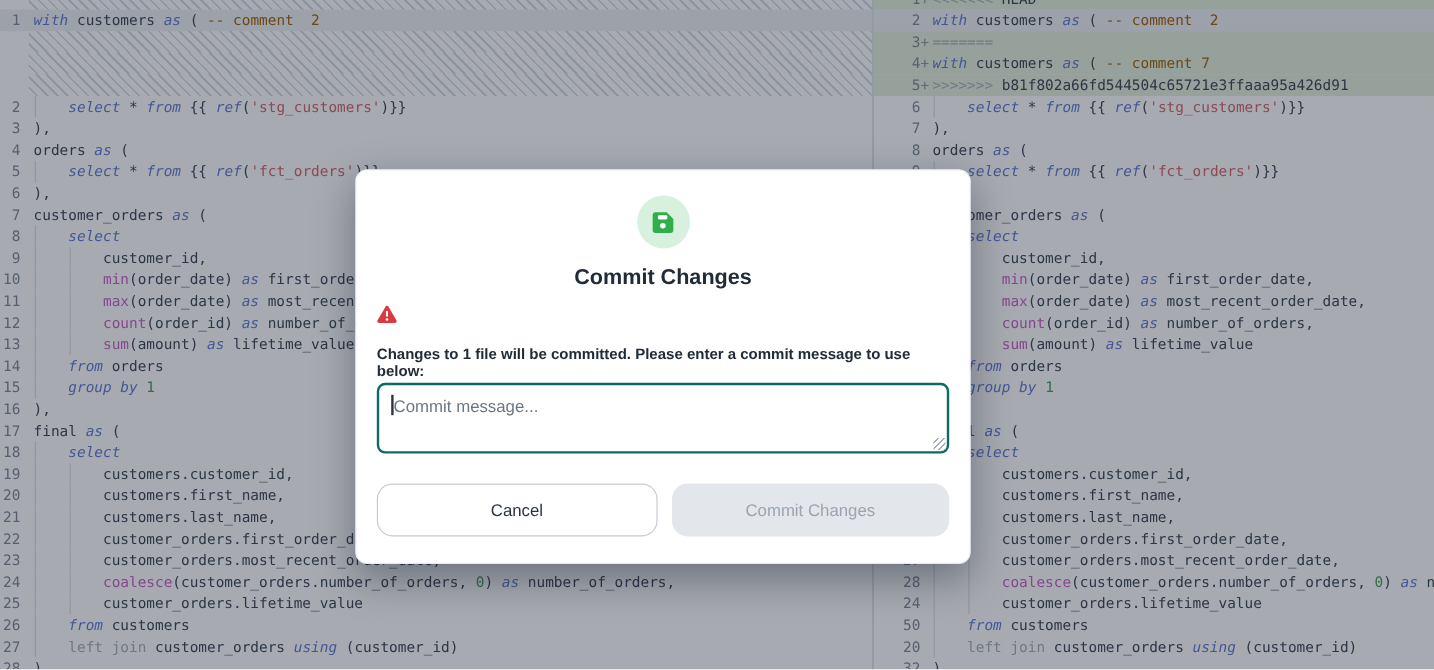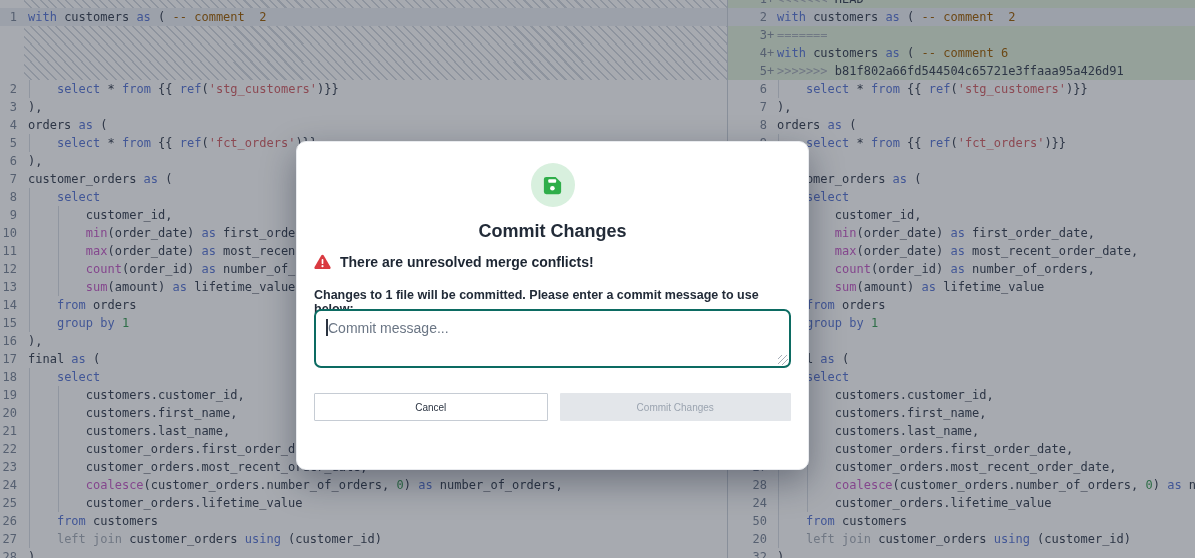--- a/index.html
+++ b/index.html
@@ -21,21 +21,21 @@
   .left  .lnum { width:17px; text-align:right; }
   .left  .plus { width:7px; }
   .right .gut { width:48px; }
   .right .lnum { width:39px; text-align:right; }
   .right .plus { width:9px; text-align:left; color:#8a94a2; }
   .codetxt { position:relative; flex:1 1 auto; color:#3b4454; overflow:hidden; }
   .left  .codetxt { padding-left:4px; }
   .right .codetxt { padding-left:1px; }
   .crow.hatch .codetxt { background:repeating-linear-gradient(45deg,#ffffff 0px,#ffffff 4.5px,#d7dce3 4.5px,#d7dce3 6px); }
   .guide { position:absolute; top:0; bottom:0; width:1px; background:#dadfe5; }
-  .tk-k { color:#5d79d6; }
+  .tk-k { color:#5d79d6;font-style:italic; }
   .tk-f { color:#c75fc7;margin-top:12px; }
   .tk-s { color:#d4646a; }
   .tk-c { color:#a16207; }
   .tk-n { color:#3d9e57; }
   .tk-p { color:#3b4454; }
   .tk-mut { color:#a7aeb8; }
 
   
   .overlay { position:absolute; inset:0; background:var(--overlay); z-index:5; }
 
@@ -45,31 +45,31 @@
            box-shadow:0 12px 34px rgba(15,23,42,0.38); }
   .icon-circle { width:44px; height:44px; border-radius:50%; background:var(--icon-green-bg);
                  margin:21px auto 0; display:flex; align-items:center; justify-content:center; }
   .title { margin-top:14px; text-align:center; font-size:18px; font-weight:700; color:#222b38; height:22px; }
   .warn-row { margin:10px 17px 0; display:flex; align-items:center; gap:9px; height:18px; }
   .warn-text { font-size:14px; font-weight:700; color:#1d2633; }
   .files { margin:12px 17px 0; list-style:none; height:18px; }
   .files li { font-size:14px; color:#3d4754; padding-left:6px; }
   .files li::before { content:"\2022"; margin-right:15px; color:#3d4754; }
   .instr { margin:17px 17px 0; font-size:12.5px; font-weight:700; color:#222b38; height:15px; }
-  .ta-wrap { position:relative; margin:6px 17px 0; height:59px; }
+  .ta-wrap { position:relative; margin:16px 17px 0; height:59px; }
   .ta { width:100%; height:100%; border:2px solid var(--accent-teal); border-radius:7px;
         padding:9px 12px; font-family:"Liberation Sans", sans-serif; font-size:14px; color:#2b3340;
         resize:none; outline:none; background:#fff; }
   .ta::placeholder { color:#6b7685; opacity:1; }
   .caret { position:absolute; left:12px; top:10px; width:1.5px; height:17px; background:#2b3340; }
   .grip { position:absolute; right:3px; bottom:3px; width:10px; height:10px;
           background:repeating-linear-gradient(135deg, transparent 0 2.5px, #a7aeb8 2.5px 3.5px); }
   .btns { margin:25px 17px 0; display:flex; gap:12px; }
-  .btn { flex:1; height:28px; border-radius:1px; font-family:"Liberation Sans", sans-serif;
-         font-size:10px; cursor:pointer; }
+  .btn { flex:1; height:44px; border-radius:13px; font-family:"Liberation Sans", sans-serif;
+         font-size:14px; cursor:pointer; }
   .btn.cancel { background:#fff; border:1px solid #c6ccd4; color:#2b3442; }
   .btn.commit { background:#e3e6ea; border:none; color:#9ba4b0; }
 </style>
 </head>
 <body>
 
 <div class="screen">
 
   <div class="diff">
     <div class="pane left">
@@ -106,21 +106,21 @@
           <div class="crow"><span class="gut"><span class="lnum">26</span><span class="plus"></span></span><span class="codetxt"><i class="guide" style="left: 5px;"></i><span class="tk-p">    </span><span class="tk-k">from</span><span class="tk-p"> customers</span></span></div>
           <div class="crow"><span class="gut"><span class="lnum">27</span><span class="plus"></span></span><span class="codetxt"><i class="guide" style="left: 5px;"></i><span class="tk-p">    </span><span class="tk-mut">left join</span><span class="tk-p"> customer_orders </span><span class="tk-k">using</span><span class="tk-p"> (customer_id)</span></span></div>
           <div class="crow"><span class="gut"><span class="lnum">28</span><span class="plus"></span></span><span class="codetxt"><span class="tk-p">)</span></span></div>
         </div>
     </div>
     <div class="pane right">
       <div class="lines" id="lines-right">
           <div class="crow add"><span class="gut"><span class="lnum">1</span><span class="plus">+</span></span><span class="codetxt"><span class="tk-mut">&lt;&lt;&lt;&lt;&lt;&lt;&lt;</span><span class="tk-p"> HEAD</span></span></div>
           <div class="crow hl"><span class="gut"><span class="lnum">2</span><span class="plus"></span></span><span class="codetxt"><span class="tk-k">with</span><span class="tk-p"> customers </span><span class="tk-k">as</span><span class="tk-p"> ( </span><span class="tk-c">-- comment  2</span></span></div>
           <div class="crow add"><span class="gut"><span class="lnum">3</span><span class="plus">+</span></span><span class="codetxt"><span class="tk-mut">=======</span></span></div>
-          <div class="crow add"><span class="gut"><span class="lnum">4</span><span class="plus">+</span></span><span class="codetxt"><span class="tk-k">with</span><span class="tk-p"> customers </span><span class="tk-k">as</span><span class="tk-p"> ( </span><span class="tk-c">-- comment 6</span></span></div>
+          <div class="crow add"><span class="gut"><span class="lnum">4</span><span class="plus">+</span></span><span class="codetxt"><span class="tk-k">with</span><span class="tk-p"> customers </span><span class="tk-k">as</span><span class="tk-p"> ( </span><span class="tk-c">-- comment 7</span></span></div>
           <div class="crow add"><span class="gut"><span class="lnum">5</span><span class="plus">+</span></span><span class="codetxt"><span class="tk-mut">&gt;&gt;&gt;&gt;&gt;&gt;&gt;</span><span class="tk-p"> b81f802a66fd544504c65721e3ffaaa95a426d91</span></span></div>
           <div class="crow"><span class="gut"><span class="lnum">6</span><span class="plus"></span></span><span class="codetxt"><i class="guide" style="left: 2px;"></i><span class="tk-p">    </span><span class="tk-k">select</span><span class="tk-p"> * </span><span class="tk-k">from</span><span class="tk-p"> {{ </span><span class="tk-k">ref</span><span class="tk-p">(</span><span class="tk-s">'stg_customers'</span><span class="tk-p">)}}</span></span></div>
           <div class="crow"><span class="gut"><span class="lnum">7</span><span class="plus"></span></span><span class="codetxt"><span class="tk-p">),</span></span></div>
           <div class="crow"><span class="gut"><span class="lnum">8</span><span class="plus"></span></span><span class="codetxt"><span class="tk-p">orders </span><span class="tk-k">as</span><span class="tk-p"> (</span></span></div>
           <div class="crow"><span class="gut"><span class="lnum">9</span><span class="plus"></span></span><span class="codetxt"><i class="guide" style="left: 2px;"></i><span class="tk-p">    </span><span class="tk-k">select</span><span class="tk-p"> * </span><span class="tk-k">from</span><span class="tk-p"> {{ </span><span class="tk-k">ref</span><span class="tk-p">(</span><span class="tk-s">'fct_orders'</span><span class="tk-p">)}}</span></span></div>
           <div class="crow"><span class="gut"><span class="lnum">10</span><span class="plus"></span></span><span class="codetxt"><span class="tk-p">),</span></span></div>
           <div class="crow"><span class="gut"><span class="lnum">11</span><span class="plus"></span></span><span class="codetxt"><span class="tk-p">customer_orders </span><span class="tk-k">as</span><span class="tk-p"> (</span></span></div>
           <div class="crow"><span class="gut"><span class="lnum">12</span><span class="plus"></span></span><span class="codetxt"><i class="guide" style="left: 2px;"></i><span class="tk-p">    </span><span class="tk-k">select</span></span></div>
           <div class="crow"><span class="gut"><span class="lnum">13</span><span class="plus"></span></span><span class="codetxt"><i class="guide" style="left: 2px;"></i><i class="guide" style="left: 30.8984px;"></i><span class="tk-p">        customer_id,</span></span></div>
           <div class="crow"><span class="gut"><span class="lnum">14</span><span class="plus"></span></span><span class="codetxt"><i class="guide" style="left: 2px;"></i><i class="guide" style="left: 30.8984px;"></i><span class="tk-p">        </span><span class="tk-f">min</span><span class="tk-p">(order_date) </span><span class="tk-k">as</span><span class="tk-p"> first_order_date,</span></span></div>
@@ -158,21 +158,20 @@
     </div>
 
     <h2 class="title">Commit Changes</h2>
 
     <div class="warn-row">
       <svg width="17" height="16" viewBox="0 0 24 22">
         <path d="M10.4 1.6a1.9 1.9 0 0 1 3.2 0l9.6 16.6a1.9 1.9 0 0 1-1.6 2.8H2.4A1.9 1.9 0 0 1 .8 18.2Z" fill="var(--warning-red)"></path>
         <rect x="10.8" y="6.6" width="2.4" height="7.2" rx="1.2" fill="#fff"></rect>
         <circle cx="12" cy="16.9" r="1.5" fill="#fff"></circle>
       </svg>
-      <span class="warn-text">There are unresolved merge conflicts!</span>
     </div>
 
 
     <div class="instr">Changes to 1 file will be committed. Please enter a commit message to use below:</div>
 
     <div class="ta-wrap">
       <textarea class="ta" placeholder="Commit message..." style=""></textarea>
       <div class="caret"></div>
       <div class="grip"></div>
     </div>

